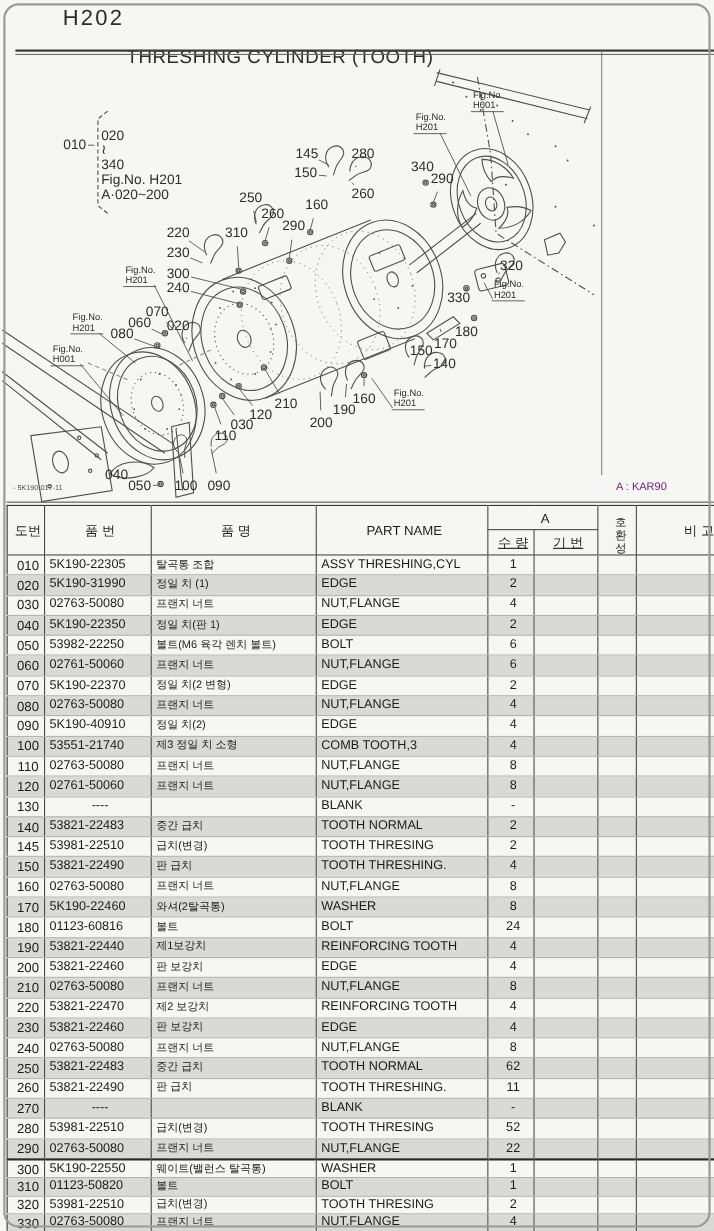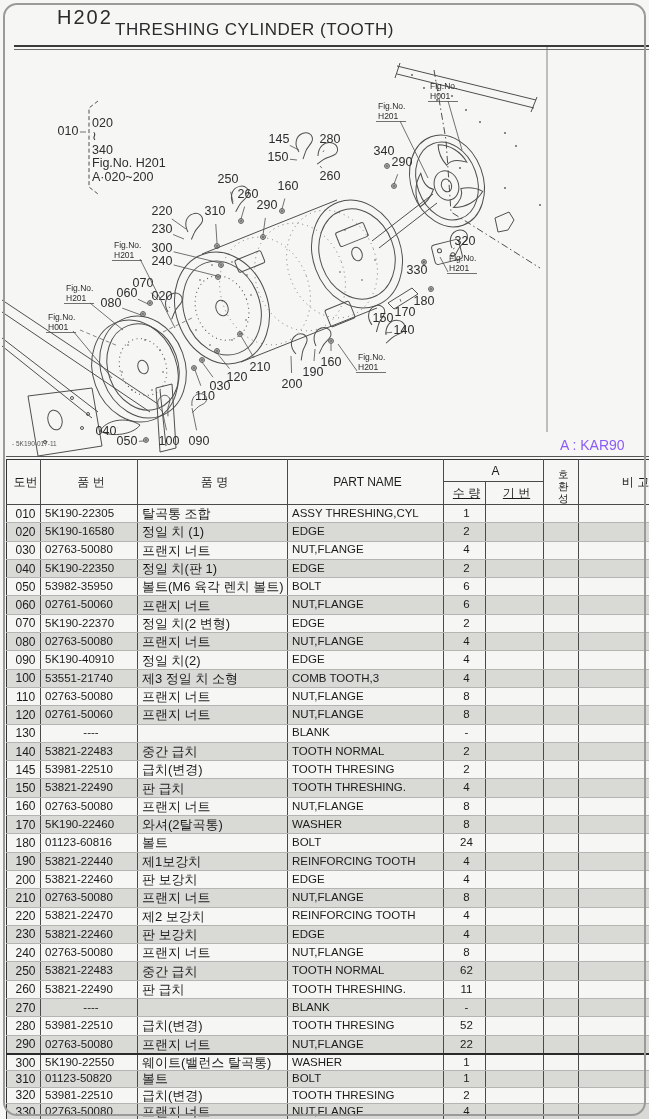--- a/index.html
+++ b/index.html
@@ -7,34 +7,34 @@
     position:relative; width:649px; height:1119px; overflow:hidden;
     background:#f6f6f4; font-family:"Liberation Sans", sans-serif; color:#222;
   }
   .page-border {
     position:absolute; inset:3px; border:2px solid #9a9a98; border-radius:14px;
     pointer-events:none; z-index:30;
   }
   
   .title-code { position:absolute; left:57px; top:6px; font-size:20px; letter-spacing:2px; color:#2b2b2b; }
   .title-ko   { position:absolute; left:115px; top:5px; font-size:19px; letter-spacing:1px; color:#2b2b2b; }
-  .title-en   { position:absolute; left:115px; top:20px; font-size:17px; letter-spacing:0.5px; color:#2b2b2b; }
+  .title-en   { position:absolute; left:115px; top:42px; font-size:17px; letter-spacing:0.5px; color:#2b2b2b; }
   .rule1 { position:absolute; left:14px; right:0; top:45px; height:2px; background:#3a3a3a; }
   .rule2 { position:absolute; left:14px; right:0; top:49px; height:1px; background:#6a6a6a; }
   
   svg.diagram { position:absolute; left:0; top:0; z-index:5; }
   .art   { stroke:#4f4f4f; fill:none; stroke-width:1; }
   .artl  { stroke:#6a6a6a; fill:none; stroke-width:0.8; }
   .dots  { fill:#555; stroke:none; }
   .leader { stroke:#4f4f4f; stroke-width:0.8; fill:none; }
   .callout { font-family:"Liberation Sans",sans-serif; font-size:12.5px; fill:#2d2d2d;
              text-anchor:middle; dominant-baseline:middle; }
   .blockline { font-family:"Liberation Sans",sans-serif; font-size:12.5px; fill:#2d2d2d; text-anchor:start; }
   .figlabel { font-family:"Liberation Sans",sans-serif; font-size:8.5px; fill:#2d2d2d; text-anchor:start; }
-  .variant-note { position:absolute; left:560px; top:437px; font-size:14px; color:#8b5cf6; z-index:6; }
+  .variant-note { position:absolute; left:560px; top:437px; font-size:10px; color:#701a75; z-index:6; }
   .drawing-no { position:absolute; left:12px; top:440px; font-size:6.5px; color:#555; z-index:6; }
   
   .tbl-top1 { position:absolute; left:6px; right:0; top:456px; height:1px; background:#555; z-index:4; }
   table.parts {
     position:absolute; left:6px; top:459px; width:682px;
     border-collapse:collapse; table-layout:fixed; z-index:10;
     font-size:11.5px; color:#1c1c1c;
   }
   table.parts th, table.parts td { border-right:1px solid #4a4a4a; padding:0 0 0 4px; overflow:hidden; white-space:nowrap; }
   table.parts { border-top:1.6px solid #333; border-left:1.2px solid #333; border-bottom:1.2px solid #333; }
@@ -42,21 +42,21 @@
              border-bottom:1px solid #4a4a4a; background:#f6f6f4; }
   thead tr.h1 th { height:21px; }
   thead tr.h2 th { height:22px;text-decoration:underline; }
   th.compat-h { font-size:10.5px; line-height:1.1; padding:1px 0; }
   .vtxt { writing-mode:vertical-rl; text-orientation:upright; letter-spacing:1px; display:inline-block; }
   tbody td { height:17.3px; border-bottom:1px solid #b4b4b2; line-height:1; }
   tbody tr.tall2 td { height:15.4px; }
   tbody tr.shaded { background:#d9d9d6; }
   tbody tr.sect td { border-top:2px solid #2a2a2a; }
   td.c0 { text-align:center; padding:0; font-size:12px; }
-  td.c2 { font-size:13px; }
+  td.c2 { font-size:10px; }
   td.c4 { text-align:center; padding:0; }
 </style>
 </head>
 <body>
 
 <div class="page">
   <div class="page-border"></div>
 
   <div class="title-code">H202</div>
   <div class="title-en">THRESHING CYLINDER (TOOTH)</div>
@@ -341,21 +341,21 @@
           <td class="c1">5K190-22305</td>
           <td class="c2">탈곡통 조합</td>
           <td class="c3">ASSY THRESHING,CYL</td>
           <td class="c4">1</td>
           <td class="c5"></td>
           <td class="c6"></td>
           <td class="c7"></td>
         </tr>
         <tr class="shaded">
           <td class="c0">020</td>
-          <td class="c1">5K190-16580</td>
+          <td class="c1">5K190-31990</td>
           <td class="c2">정일 치 (1)</td>
           <td class="c3">EDGE</td>
           <td class="c4">2</td>
           <td class="c5"></td>
           <td class="c6"></td>
           <td class="c7"></td>
         </tr>
         <tr>
           <td class="c0">030</td>
           <td class="c1">02763-50080</td>
@@ -371,21 +371,21 @@
           <td class="c1">5K190-22350</td>
           <td class="c2">정일 치(판 1)</td>
           <td class="c3">EDGE</td>
           <td class="c4">2</td>
           <td class="c5"></td>
           <td class="c6"></td>
           <td class="c7"></td>
         </tr>
         <tr>
           <td class="c0">050</td>
-          <td class="c1">53982-35950</td>
+          <td class="c1">53982-22250</td>
           <td class="c2">볼트(M6 육각 렌치 볼트)</td>
           <td class="c3">BOLT</td>
           <td class="c4">6</td>
           <td class="c5"></td>
           <td class="c6"></td>
           <td class="c7"></td>
         </tr>
         <tr class="shaded">
           <td class="c0">060</td>
           <td class="c1">02761-50060</td>

